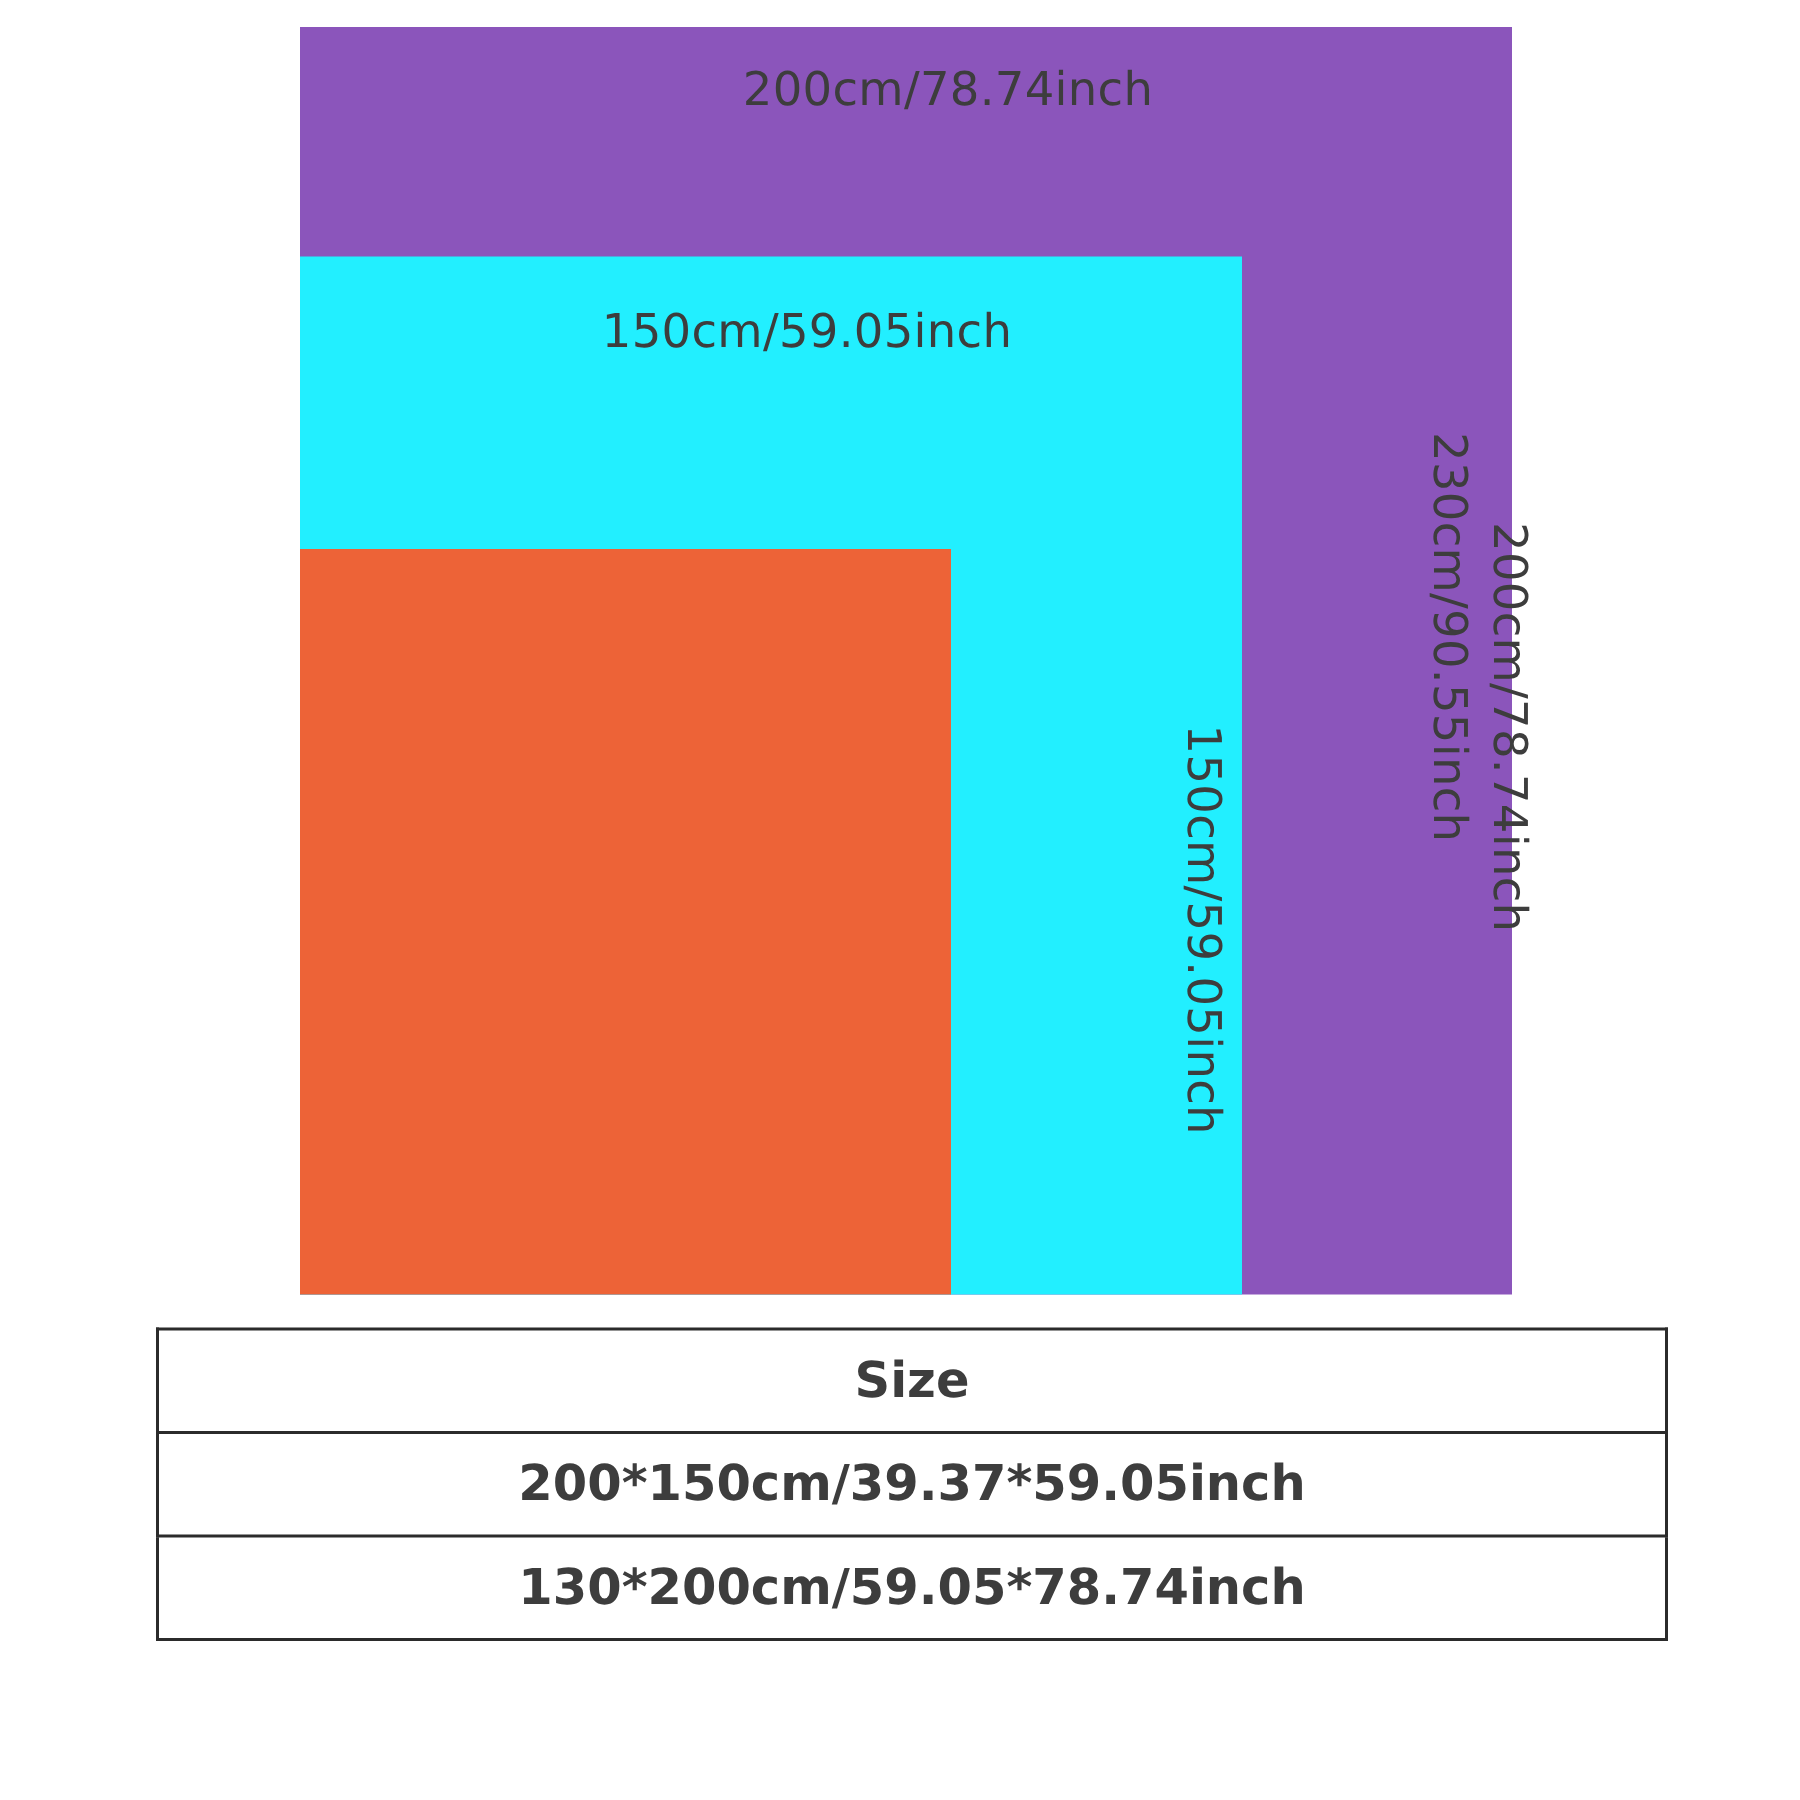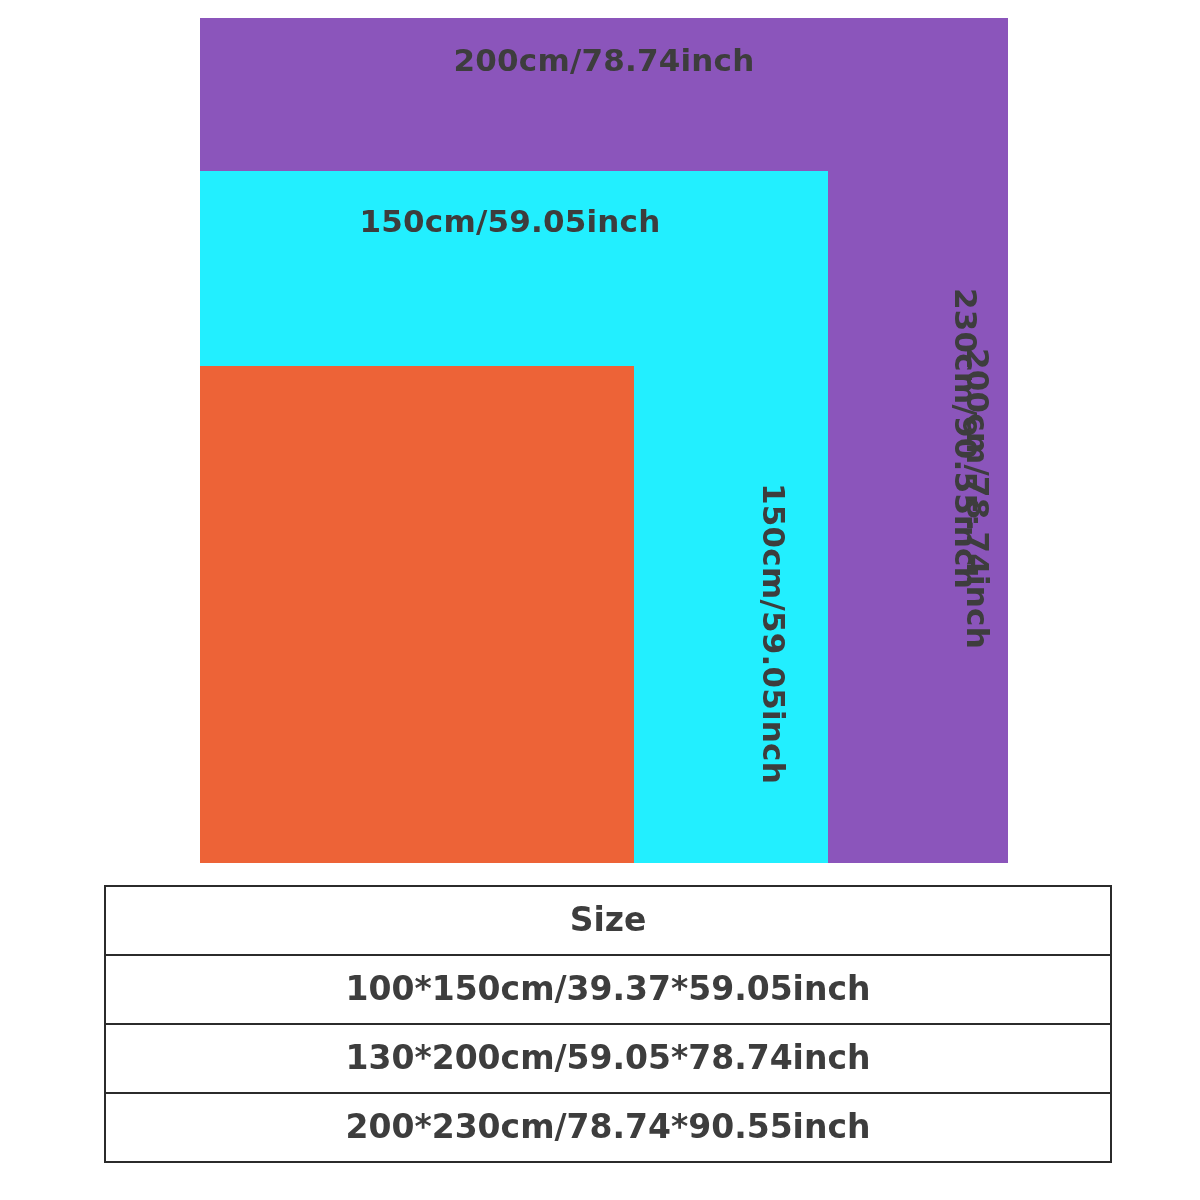--- a/index.html
+++ b/index.html
@@ -52,24 +52,25 @@
   .rect-small {
     left: 0;
     top: 348px;
     width: 434px;
     height: 497px;
     background: #ed6337;
   }
 
   .lbl {
     position: absolute;
-    font-weight: bold;
+    font-weight: normal;
     color: #3d3d3d;
     white-space: nowrap;
     letter-spacing: 0.2px;
+    margin-left: 28px;
   }
 
   .lbl-top-large {
     top: 24px;
     left: 0;
     width: 808px;
     text-align: center;
     font-size: 31px;
   }
   .lbl-top-medium {
@@ -153,24 +154,21 @@
 
     <div class="lbl vert lbl-right-small">150cm/59.05inch</div>
   </div>
 
   <table class="size-table">
     <tbody>
       <tr>
         <td class="header-cell">Size</td>
       </tr>
       <tr>
-        <td>100*150cm/39.37*59.05inch</td>
+        <td>200*150cm/39.37*59.05inch</td>
       </tr>
       <tr>
         <td>130*200cm/59.05*78.74inch</td>
-      </tr>
-      <tr>
-        <td>200*230cm/78.74*90.55inch</td>
       </tr>
     </tbody>
   </table>
 
 </div>
 
 </body></html>

